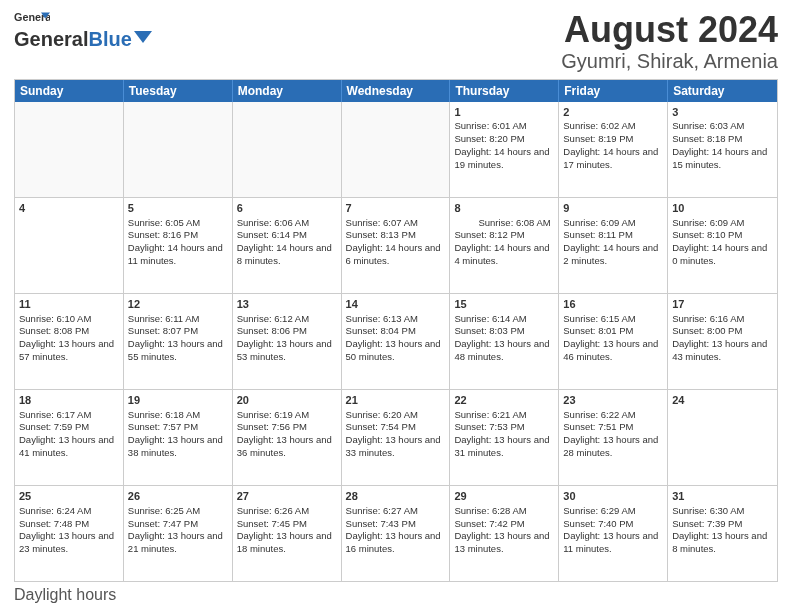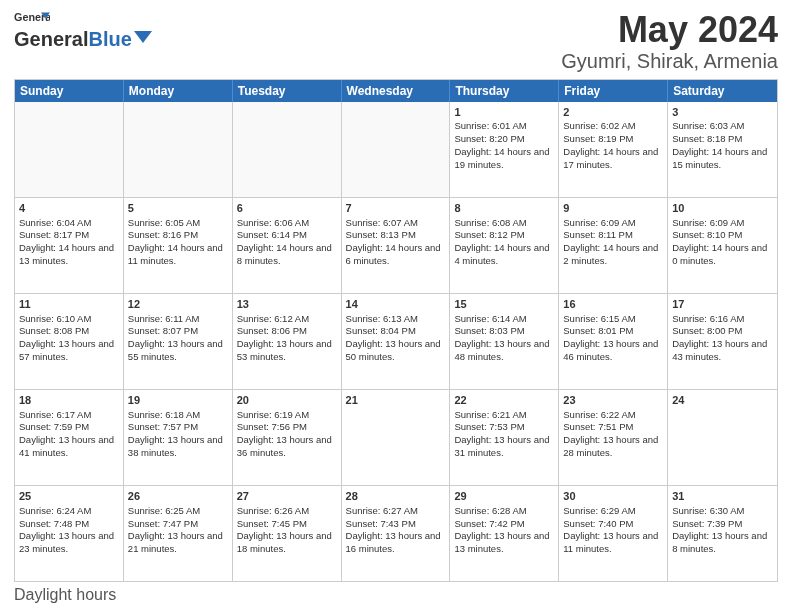--- a/index.html
+++ b/index.html
@@ -115,30 +115,30 @@
       </svg>
       <div style="display:flex;align-items:baseline;gap:0px;">
         <span style="font-size:20px;font-weight:bold;color:#333;">General</span>
         <span style="font-size:20px;font-weight:bold;color:#2a6db5;">Blue</span>
         <svg width="18" height="18" viewBox="0 0 30 20" style="margin-left:2px;margin-bottom:2px;">
           <polygon points="0,0 30,0 15,20" fill="#2a6db5"></polygon>
         </svg>
       </div>
     </div>
     <div class="title-block">
-      <div class="month-title">May 2024</div>
+      <div class="month-title">August 2024</div>
       <div class="subtitle">Gyumri, Shirak, Armenia</div>
     </div>
   </div>
 
   <div class="calendar">
     <div class="cal-header">
     <div class="cal-header-cell">Sunday</div>
+        <div class="cal-header-cell">Tuesday</div>
         <div class="cal-header-cell">Monday</div>
-        <div class="cal-header-cell">Tuesday</div>
         <div class="cal-header-cell">Wednesday</div>
         <div class="cal-header-cell">Thursday</div>
         <div class="cal-header-cell">Friday</div>
         <div class="cal-header-cell">Saturday</div>
       </div>
     <div class="cal-body">
     <div class="cal-row">
           <div class="cal-cell empty"></div>
           <div class="cal-cell empty"></div>
           <div class="cal-cell empty"></div>
@@ -147,33 +147,31 @@
 Sunset: 8:20 PM
 Daylight: 14 hours and 19 minutes.</span></div>
           <div class="cal-cell"><span class="day-num">2</span><span style="white-space: pre-line;">Sunrise: 6:02 AM
 Sunset: 8:19 PM
 Daylight: 14 hours and 17 minutes.</span></div>
           <div class="cal-cell"><span class="day-num">3</span><span style="white-space: pre-line;">Sunrise: 6:03 AM
 Sunset: 8:18 PM
 Daylight: 14 hours and 15 minutes.</span></div>
         </div>
         <div class="cal-row">
-          <div class="cal-cell"><span class="day-num">4</span><span style="white-space: pre-line;">Sunrise: 6:04 AM
-Sunset: 8:17 PM
-Daylight: 14 hours and 13 minutes.</span></div>
+          <div class="cal-cell"><span class="day-num">4</span></div>
           <div class="cal-cell"><span class="day-num">5</span><span style="white-space: pre-line;">Sunrise: 6:05 AM
 Sunset: 8:16 PM
 Daylight: 14 hours and 11 minutes.</span></div>
           <div class="cal-cell"><span class="day-num">6</span><span style="white-space: pre-line;">Sunrise: 6:06 AM
 Sunset: 6:14 PM
 Daylight: 14 hours and 8 minutes.</span></div>
           <div class="cal-cell"><span class="day-num">7</span><span style="white-space: pre-line;">Sunrise: 6:07 AM
 Sunset: 8:13 PM
 Daylight: 14 hours and 6 minutes.</span></div>
-          <div class="cal-cell"><span class="day-num">8</span><span style="white-space: pre-line;">Sunrise: 6:08 AM
+          <div class="cal-cell"><span class="day-num">8</span><span style="white-space: pre-line; margin-left: 24px;">Sunrise: 6:08 AM
 Sunset: 8:12 PM
 Daylight: 14 hours and 4 minutes.</span></div>
           <div class="cal-cell"><span class="day-num">9</span><span style="white-space: pre-line;">Sunrise: 6:09 AM
 Sunset: 8:11 PM
 Daylight: 14 hours and 2 minutes.</span></div>
           <div class="cal-cell"><span class="day-num">10</span><span style="white-space: pre-line;">Sunrise: 6:09 AM
 Sunset: 8:10 PM
 Daylight: 14 hours and 0 minutes.</span></div>
         </div>
         <div class="cal-row">
@@ -202,21 +200,23 @@
         <div class="cal-row">
           <div class="cal-cell"><span class="day-num">18</span><span style="white-space: pre-line;">Sunrise: 6:17 AM
 Sunset: 7:59 PM
 Daylight: 13 hours and 41 minutes.</span></div>
           <div class="cal-cell"><span class="day-num">19</span><span style="white-space: pre-line;">Sunrise: 6:18 AM
 Sunset: 7:57 PM
 Daylight: 13 hours and 38 minutes.</span></div>
           <div class="cal-cell"><span class="day-num">20</span><span style="white-space: pre-line;">Sunrise: 6:19 AM
 Sunset: 7:56 PM
 Daylight: 13 hours and 36 minutes.</span></div>
-          <div class="cal-cell"><span class="day-num">21</span></div>
+          <div class="cal-cell"><span class="day-num">21</span><span style="white-space: pre-line;">Sunrise: 6:20 AM
+Sunset: 7:54 PM
+Daylight: 13 hours and 33 minutes.</span></div>
           <div class="cal-cell"><span class="day-num">22</span><span style="white-space: pre-line;">Sunrise: 6:21 AM
 Sunset: 7:53 PM
 Daylight: 13 hours and 31 minutes.</span></div>
           <div class="cal-cell"><span class="day-num">23</span><span style="white-space: pre-line;">Sunrise: 6:22 AM
 Sunset: 7:51 PM
 Daylight: 13 hours and 28 minutes.</span></div>
           <div class="cal-cell"><span class="day-num">24</span></div>
         </div>
         <div class="cal-row">
           <div class="cal-cell"><span class="day-num">25</span><span style="white-space: pre-line;">Sunrise: 6:24 AM

